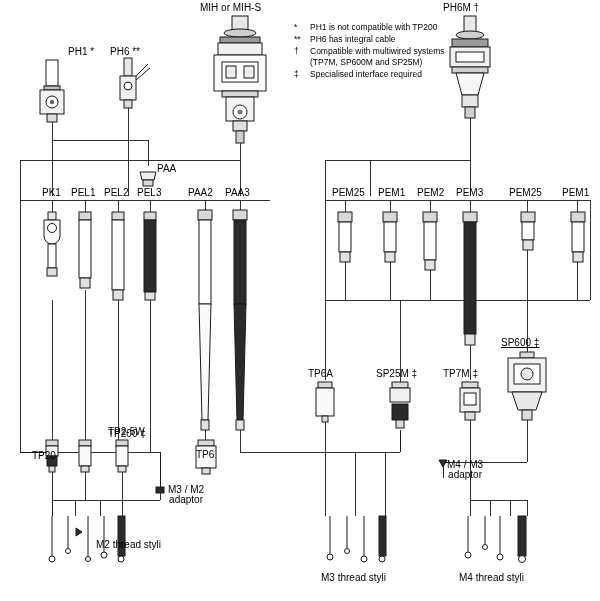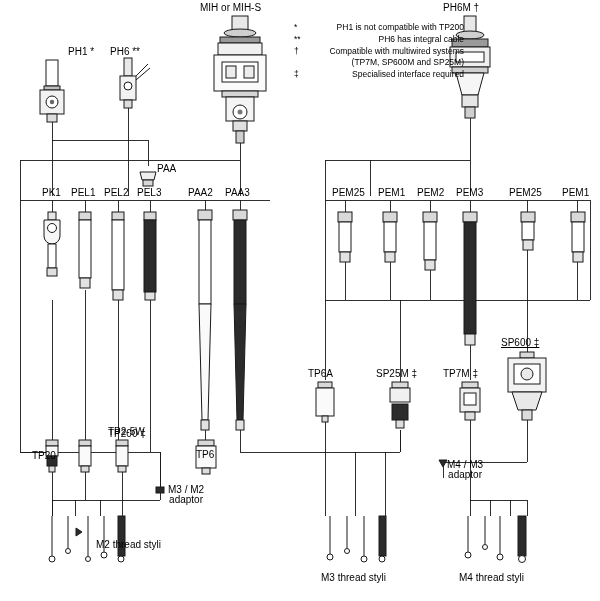--- a/index.html
+++ b/index.html
@@ -10,21 +10,21 @@
     font-size:9px;
     color:#000000;
     position:relative;
     overflow:hidden;
   }
   #canvas{position:absolute;left:0;top:0;width:600px;height:601px;}
   .lbl{position:absolute;white-space:nowrap;font-size:10px;line-height:10px;color:#000;text-align:center;}
   .legend{position:absolute;font-size:8.5px;line-height:11px;}
   .legend .row{display:flex;margin-bottom:1px;}
   .legend .mark{width:16px;flex:0 0 16px;text-align:left;}
-  .legend .txt{flex:1;text-align:right;}
+  .legend .txt{flex:1;}
   svg{display:block;}
 </style>
 </head>
 <body>
 
 <svg id="canvas" width="600" height="601" viewBox="0 0 600 601">
 
   <defs>
     <g id="g-cyl">
       <rect x="-6" y="0" width="12" height="60" fill="#fff" stroke="#1a1a1a" stroke-width="1"></rect>

